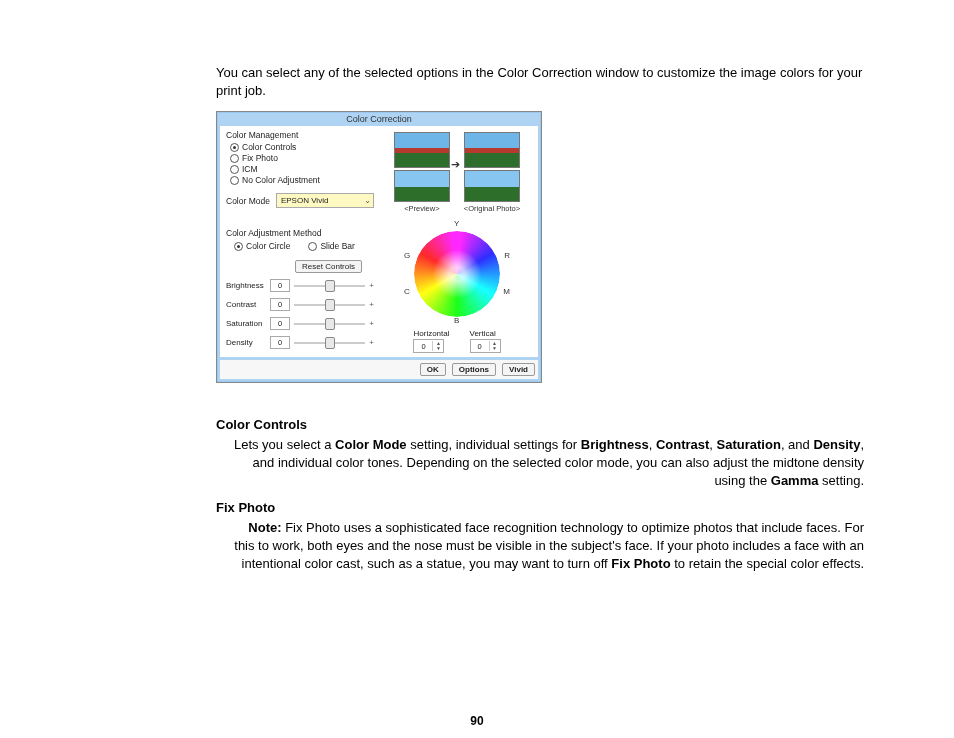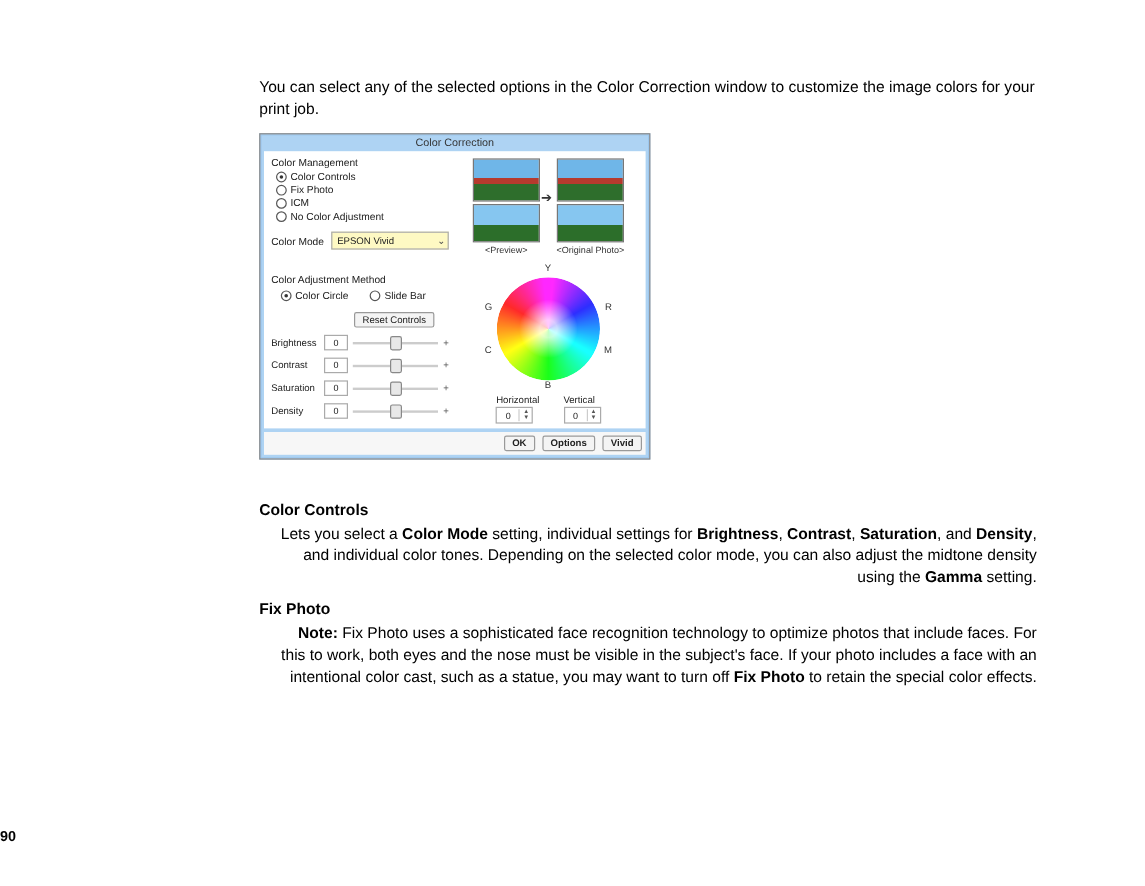--- a/index.html
+++ b/index.html
@@ -152,21 +152,21 @@
   }
 
   
   .sect { margin-left: 88px; margin-top: 34px; }
   .sect .sub { font-weight:bold; margin-bottom:4px; }
   .sect p { margin:0 0 10px 14px; line-height:1.38;text-align:right; }
   .sect .sub2 { font-weight:bold; margin-top:10px; margin-bottom:4px; }
   .bold { font-weight:bold; }
 
   .pagenum {
-    position:absolute; bottom:34px; left:0; right:0; text-align:left;
+    position:absolute; bottom:10px; left:0; right:0; text-align:center;
     font-weight:bold; font-size:12px;
   }
 </style>
 </head>
 <body>
 
 <div class="page">
   <div class="intro">You can select any of the selected options in the Color Correction window to customize the image colors for your print job.</div>
 
   <div class="dialog">

